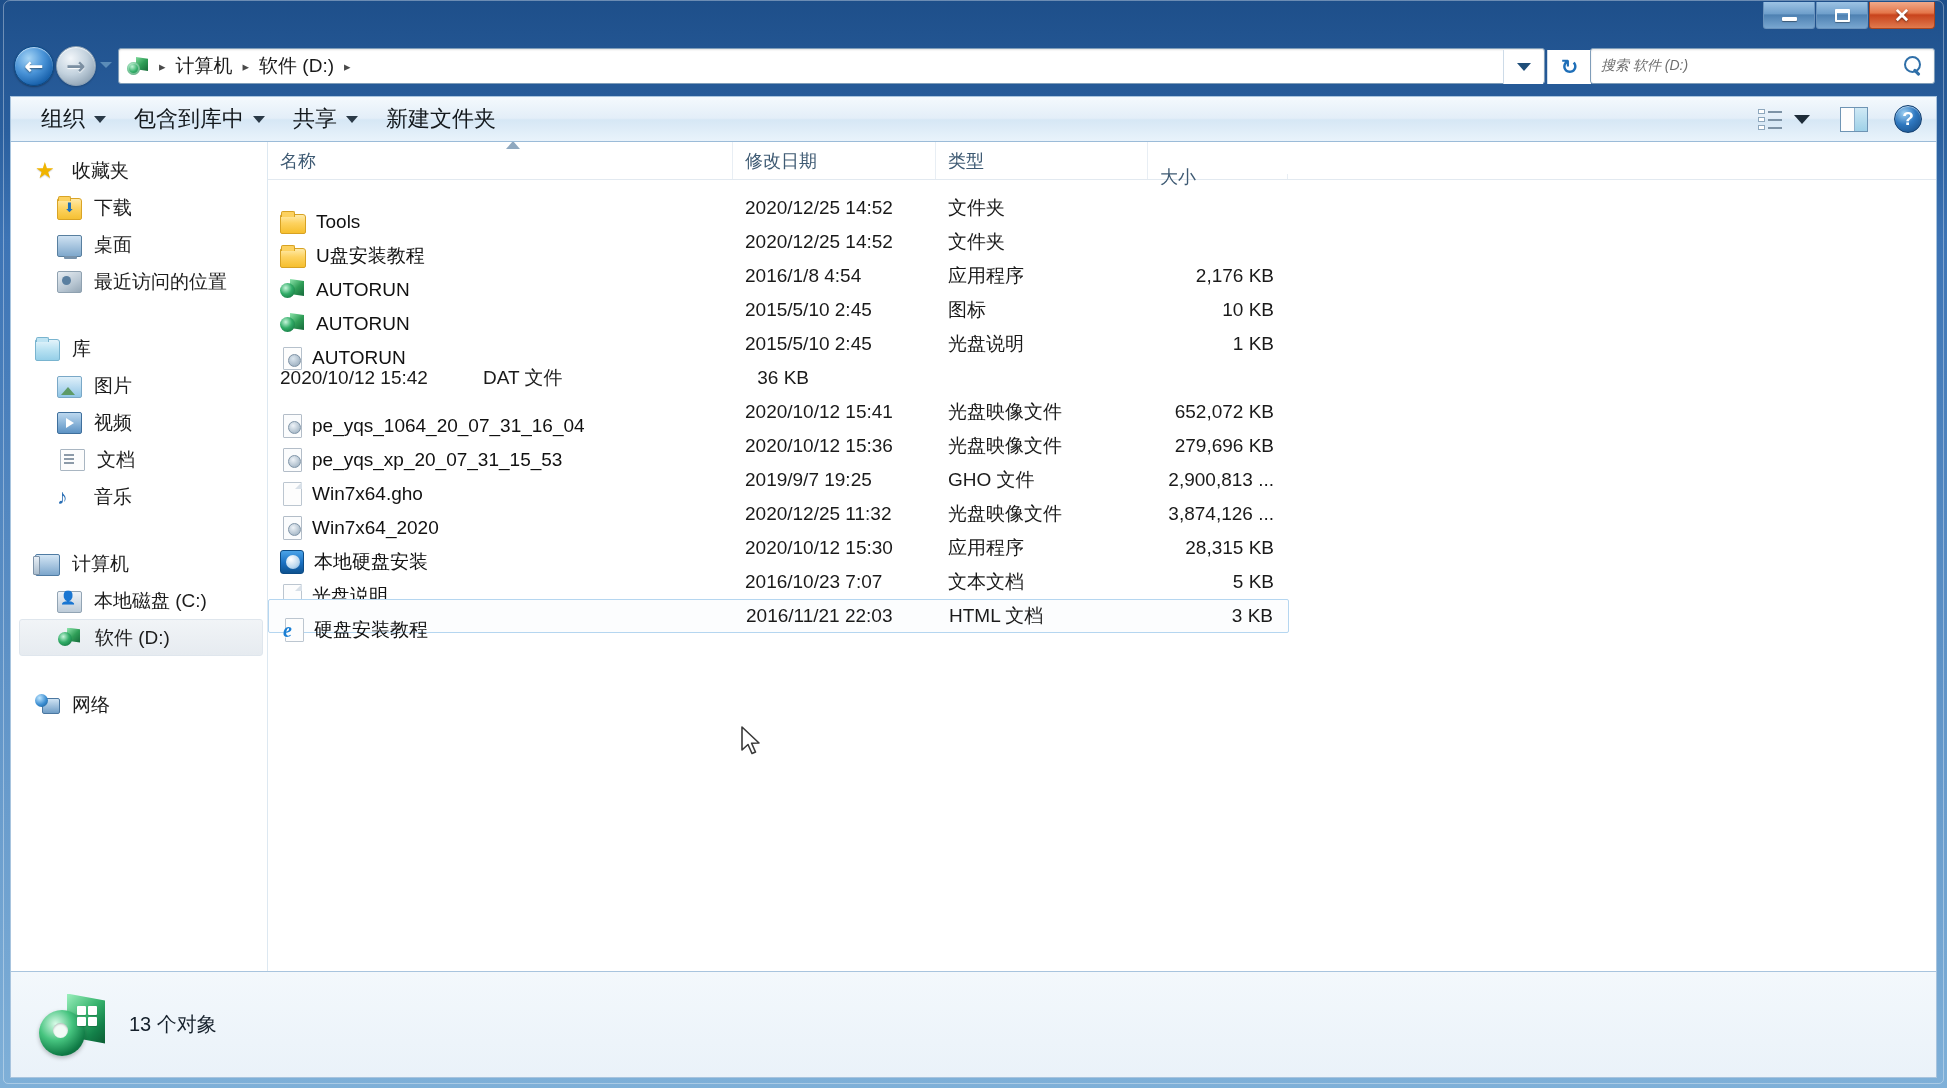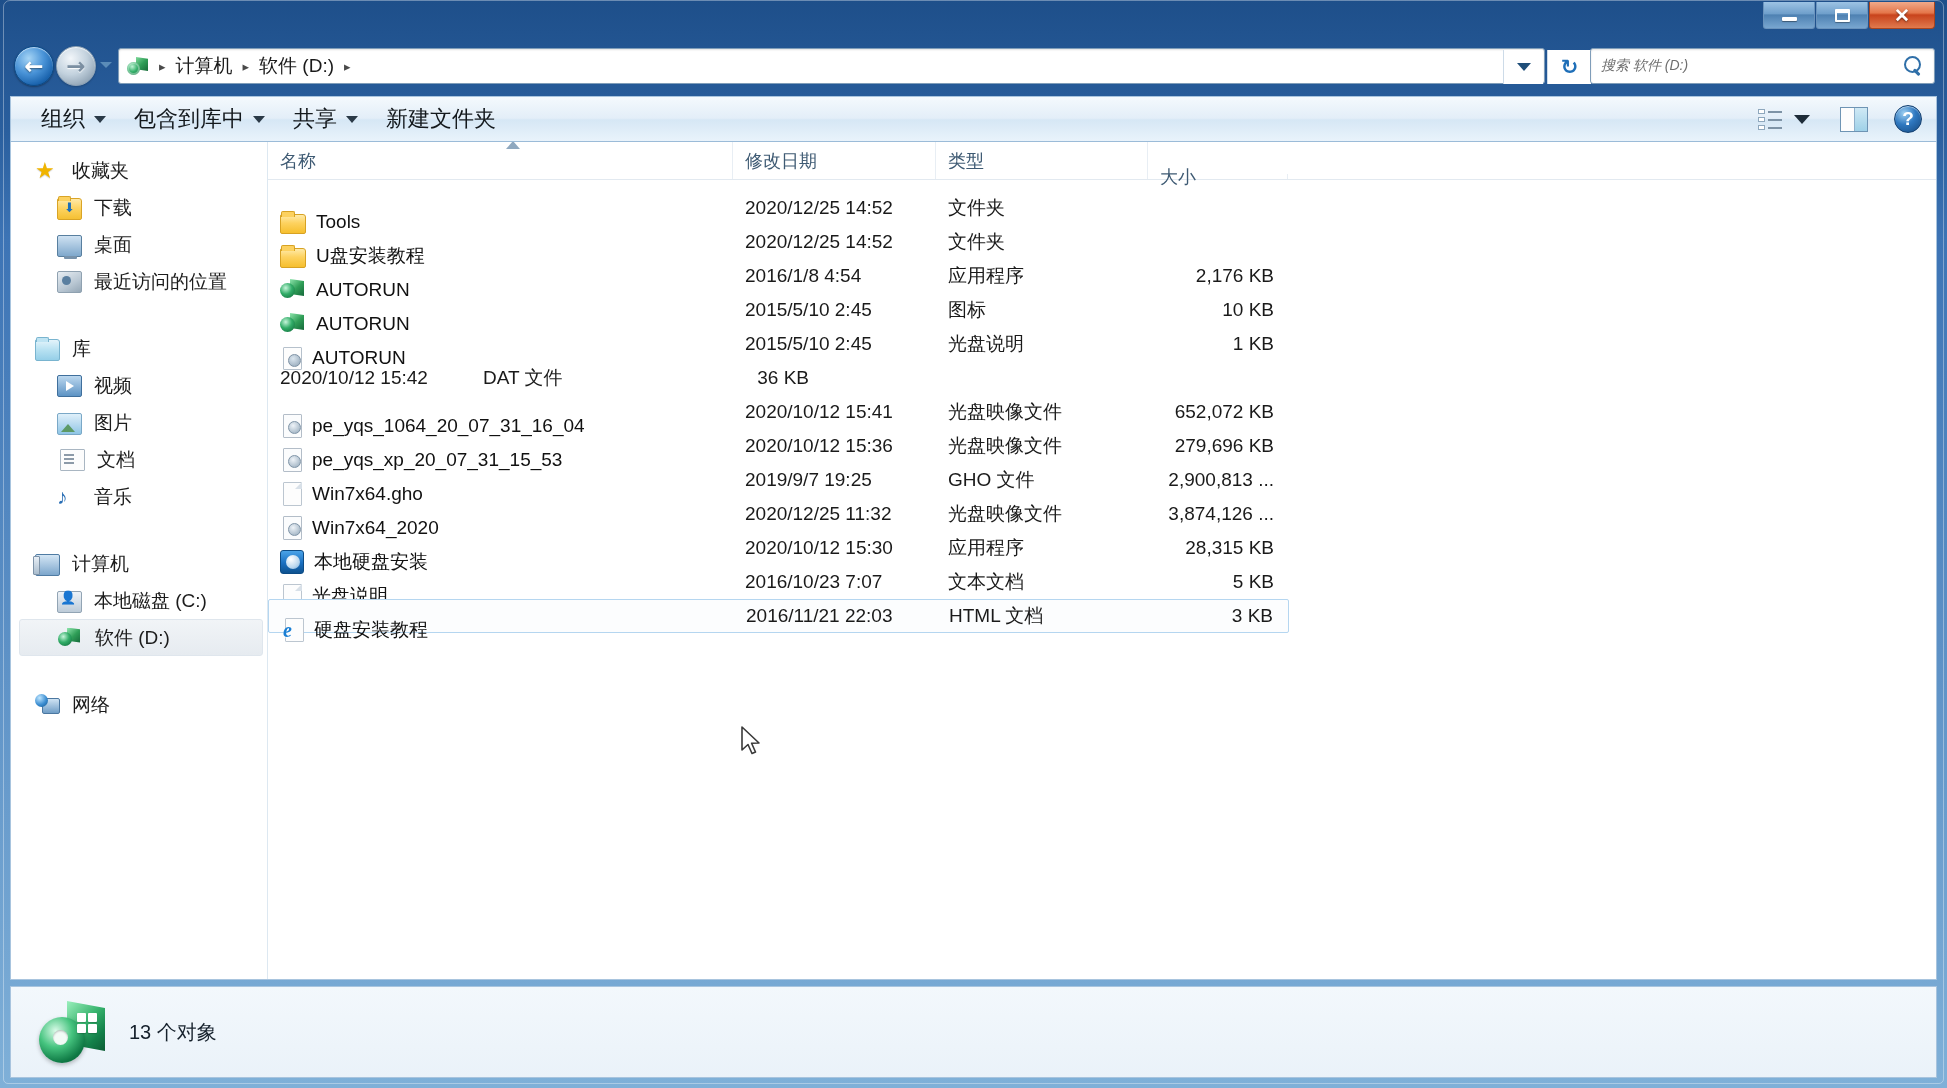--- a/index.html
+++ b/index.html
@@ -281,21 +281,21 @@
      border:1px solid #0c4b85; }
   .f-app2:after { content:""; position:absolute; left:5px; top:4px; width:14px; height:14px;
      border-radius:50%; background:radial-gradient(circle at 35% 30%,#ffffff 0%,#bcd8ef 60%,#6ba6d8 100%); }
   .f-ie { background:#fdfdfd; border:1px solid #bcc6d0; border-radius:1px;
      height:24px; width:19px; margin-left:4px; }
   .f-ie:after { content:"e"; position:absolute; left:-3px; top:0px; font-size:20px;
      font-style:italic; font-weight:bold; color:#1a7fd4;
      font-family:"Liberation Serif",serif; text-shadow:0 1px 1px rgba(255,255,255,.9); }
 
   
-  #statusbar { position:absolute; left:10px; right:10px; bottom:10px; height:92px;
+  #statusbar { position:absolute; left:10px; right:10px; bottom:10px; height:107px;
      background:linear-gradient(180deg,#f3f8fc 0%,#eaf2f9 100%);
      border:1px solid #a8c4de; display:flex; align-items:center; padding-left:28px; }
   #statusicon { width:68px; height:66px; position:relative; flex:none; margin-right:22px; }
   #statusicon:before { content:""; position:absolute; left:28px; top:2px; width:38px; height:50px;
      background:linear-gradient(135deg,#9bf0bd 0%,#37b36d 45%,#138049 75%,#0c5c34 100%);
      clip-path:polygon(0 0,100% 14%,100% 100%,0 86%);
      box-shadow:0 2px 3px rgba(0,0,0,.2); }
   #statusicon:after { content:""; position:absolute; left:0; top:18px; width:46px; height:46px;
      border-radius:50%;
      background:radial-gradient(circle at 36% 30%,#d9fbe8 0%,#46c47f 38%,#0f7a45 72%,#06502c 100%);
@@ -420,26 +420,26 @@
       </div>
 
       <div class="navspacer"></div>
 
       <div class="navgroup">
         <div class="navitem">
           <span class="ic ic-lib"></span>
           <span>库</span>
         </div>
         <div class="navitem child">
+          <span class="ic ic-pic"></span>
+          <span>图片</span>
+        </div>
+        <div class="navitem child">
           <span class="ic ic-video"></span>
           <span>视频</span>
-        </div>
-        <div class="navitem child">
-          <span class="ic ic-pic"></span>
-          <span>图片</span>
         </div>
         <div class="navitem child">
           <span class="ic ic-doc"></span>
           <span>文档</span>
         </div>
         <div class="navitem child">
           <span class="ic ic-music">♪</span>
           <span>音乐</span>
         </div>
       </div>

